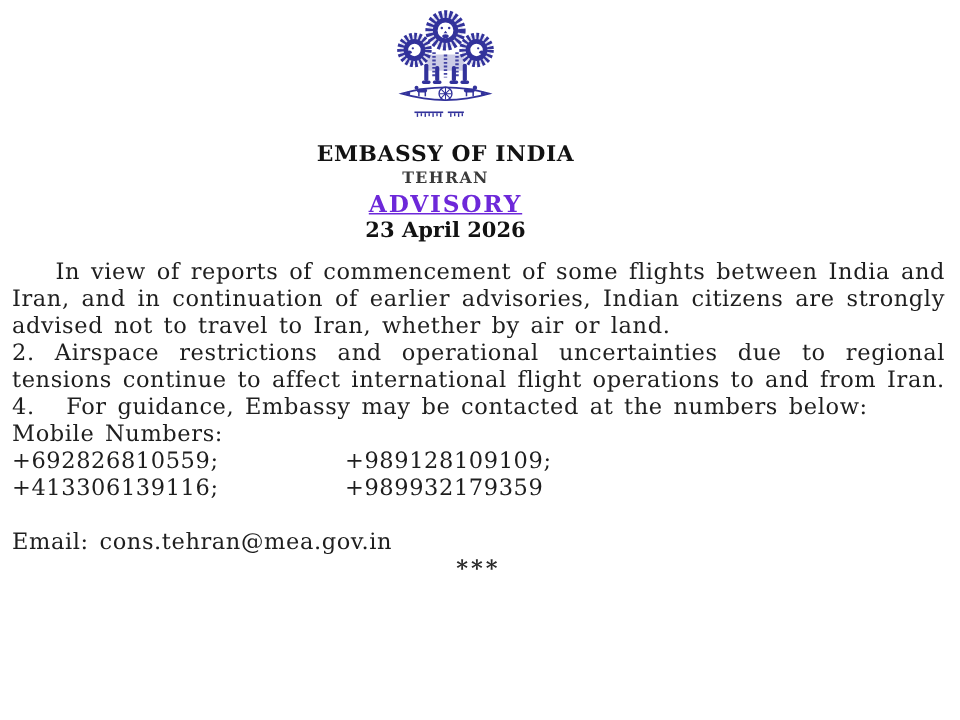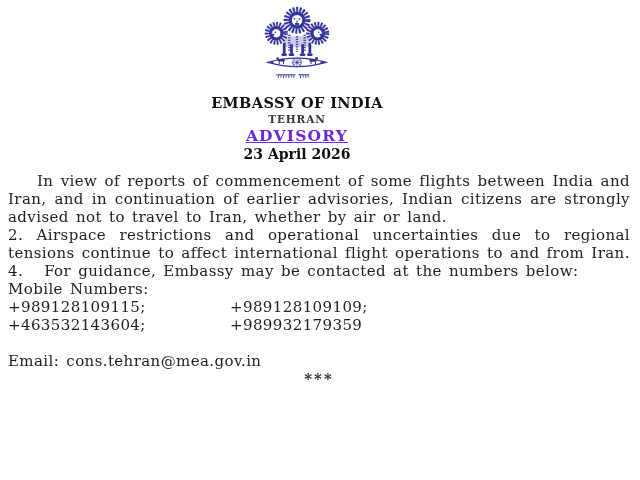--- a/index.html
+++ b/index.html
@@ -156,22 +156,22 @@
 
     <p class="para-first"><span>In view of reports of commencement of some flights between India and Iran, and in continuation of earlier advisories, Indian citizens are strongly advised </span><span class="bold">not to travel to Iran</span><span>, whether by air or land.</span></p>
 
     <p>2. Airspace restrictions and operational uncertainties due to regional tensions continue to affect international flight operations to and from Iran.</p>
 
 
     <p><span class="p4-num">4.</span><span>For guidance, Embassy may be contacted at the numbers below:</span></p>
 
     <p class="mobile-label-line"><span class="bold">Mobile Numbers</span><span>:</span></p>
 
-    <p class="num-row"><span class="num-col1">+989128109115;</span><span>+989128109109;</span></p>
+    <p class="num-row"><span class="num-col1">+692826810559;</span><span>+989128109109;</span></p>
 
-    <p class="num-row"><span class="num-col1">+463532143604;</span><span>+989932179359</span></p>
+    <p class="num-row"><span class="num-col1">+413306139116;</span><span>+989932179359</span></p>
 
     <p class="email-line"><span class="bold">Email</span><span>: </span><span>cons.tehran@mea.gov.in</span></p>
 
     <p class="end-marks">***</p>
 
   </div>
 </div>
 
 </body></html>

